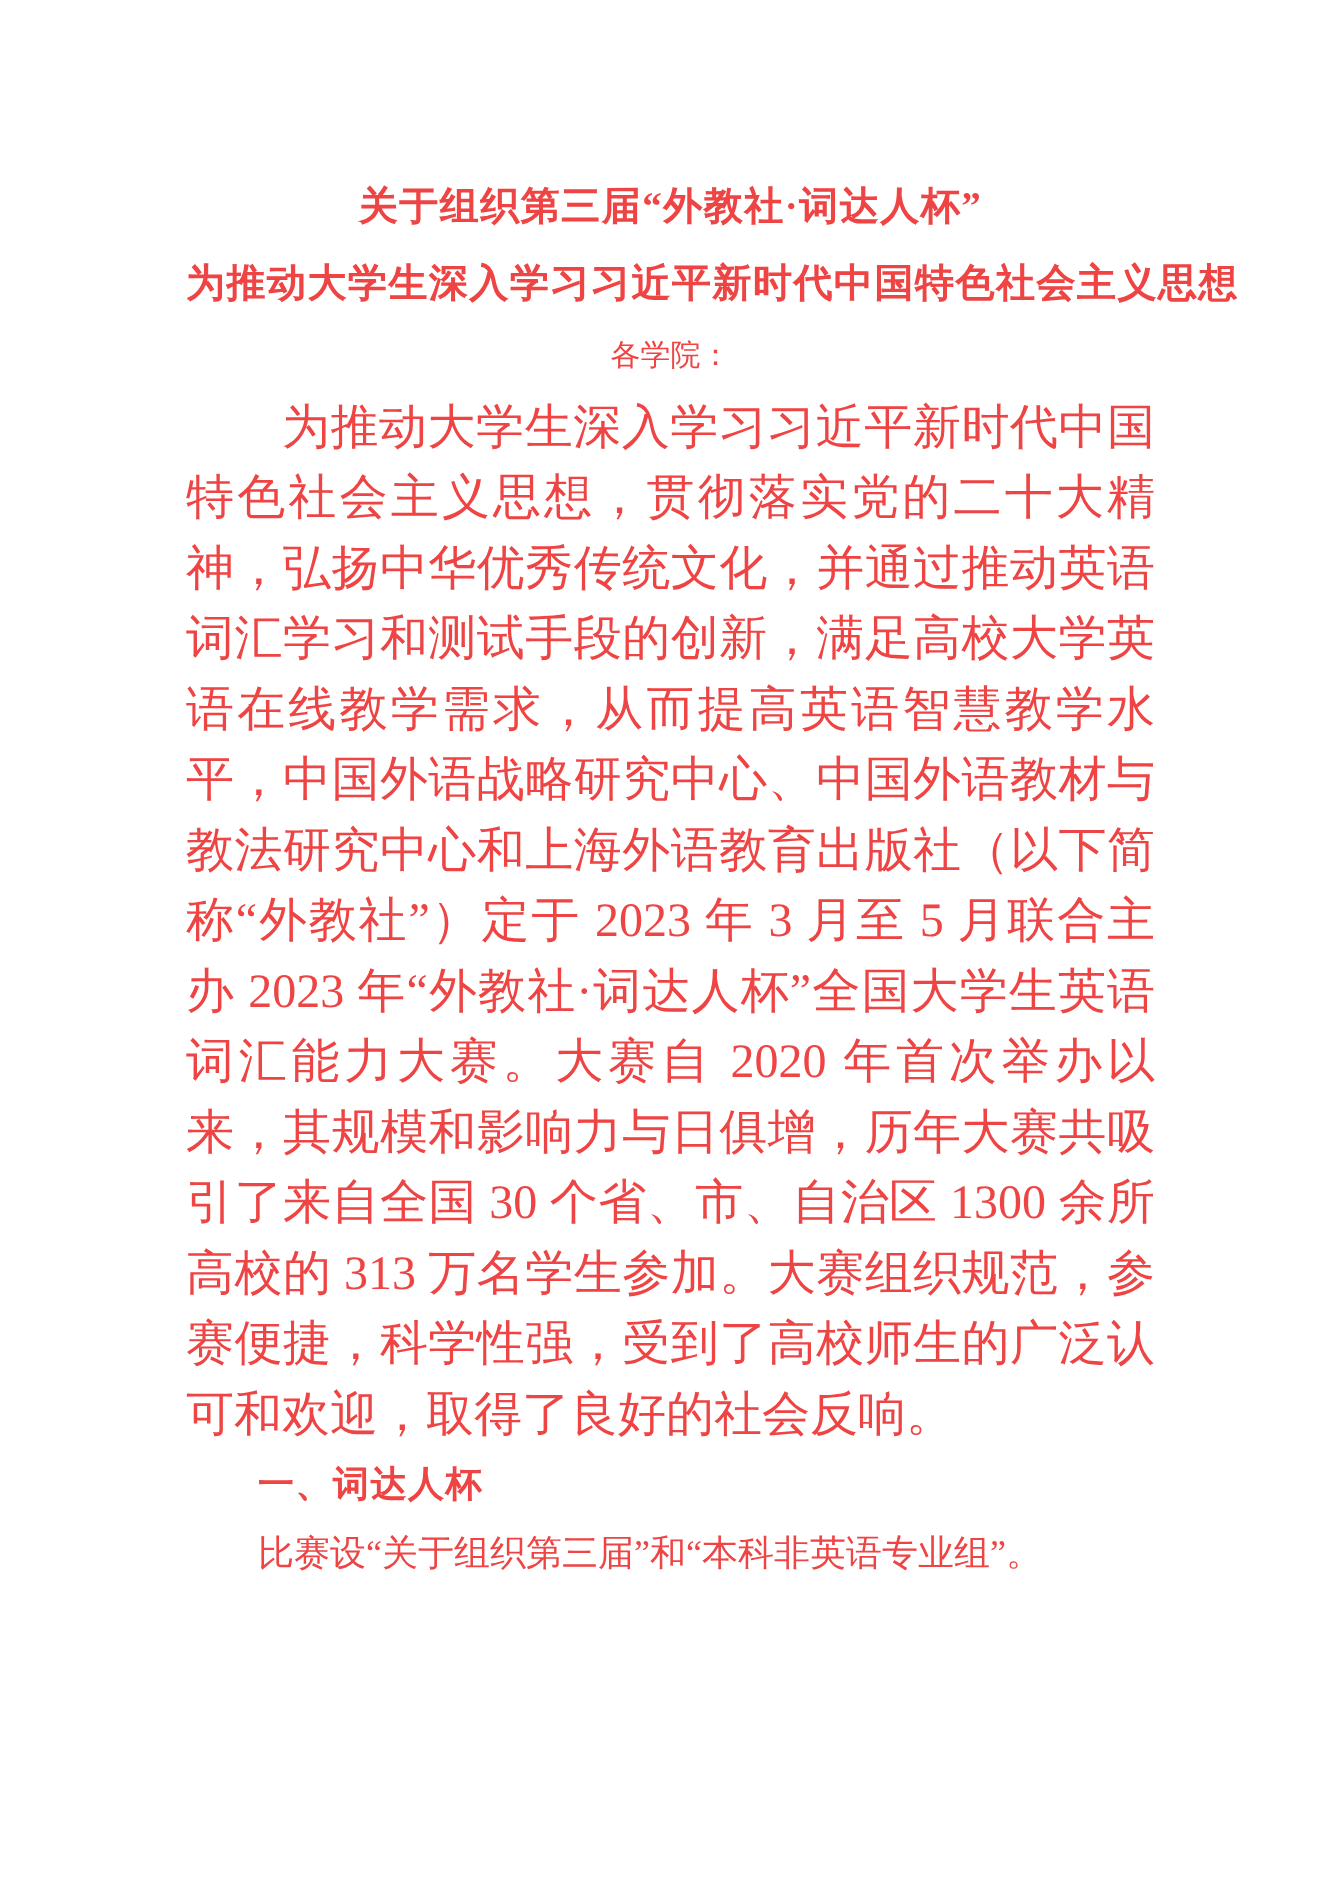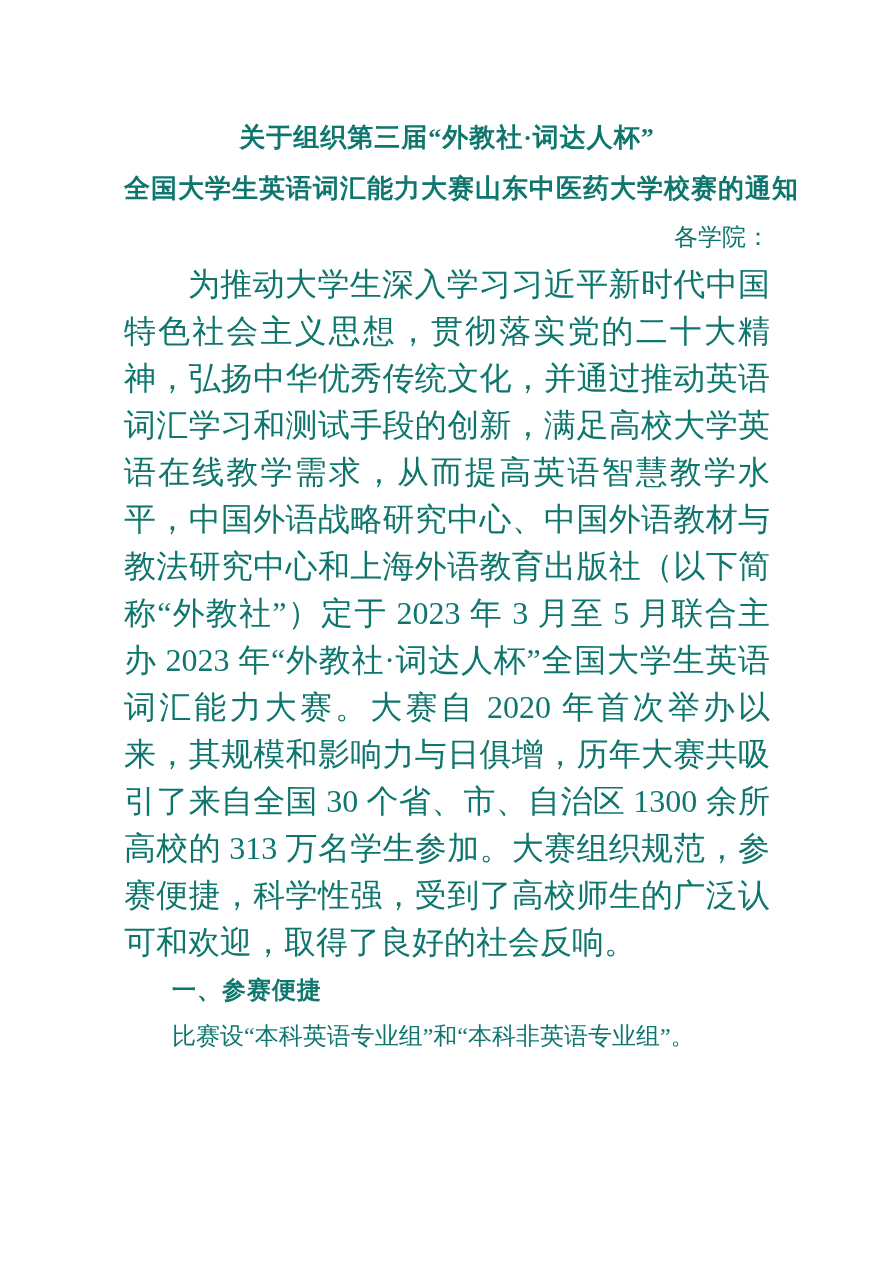--- a/index.html
+++ b/index.html
@@ -7,43 +7,43 @@
     margin: 0;
     padding: 0;
     background: #ffffff;
   }
   .page {
     position: relative;
     width: 893px;
     height: 1263px;
     margin: 0 auto;
     background: #ffffff;
-    color: #0f766e;
+    color: #ef4444;
     box-sizing: border-box;
     padding: 112px 123px 0 124px;
     overflow: hidden;
     font-family: "Liberation Serif", "DejaVu Serif", serif;
   }
   .doc-title {
     margin: 0 0 0 0;
   }
   .title-line {
     display: block;
     text-align: center;
     font-weight: 700;
     font-size: 26px;
     line-height: 51px;
     letter-spacing: 1px;
     white-space: nowrap;
   }
   .salutation {
     margin: 0;
-    font-size: 24px;
+    font-size: 20px;
     line-height: 47px;
-    text-align: right;
+    text-align: center;
   }
   .para {
     margin: 0;
     font-size: 32px;
     line-height: 47px;
     text-align: justify;
     text-indent: 2em;
   }
   .section-heading {
     margin: 0;
@@ -62,25 +62,25 @@
     text-indent: 2em;
   }
 </style>
 </head>
 <body>
 
 <div class="page">
 
   <h1 class="doc-title">
     <span class="title-line">关于组织第三届“外教社·词达人杯”</span>
-    <span class="title-line">全国大学生英语词汇能力大赛山东中医药大学校赛的通知</span>
+    <span class="title-line">为推动大学生深入学习习近平新时代中国特色社会主义思想</span>
   </h1>
 
   <p class="salutation">各学院：</p>
 
   <p class="para">为推动大学生深入学习习近平新时代中国特色社会主义思想，贯彻落实党的二十大精神，弘扬中华优秀传统文化，并通过推动英语词汇学习和测试手段的创新，满足高校大学英语在线教学需求，从而提高英语智慧教学水平，中国外语战略研究中心、中国外语教材与教法研究中心和上海外语教育出版社（以下简称“外教社”）定于 2023 年 3 月至 5 月联合主办 2023 年“外教社·词达人杯”全国大学生英语词汇能力大赛。大赛自 2020 年首次举办以来，其规模和影响力与日俱增，历年大赛共吸引了来自全国 30 个省、市、自治区 1300 余所高校的 313 万名学生参加。大赛组织规范，参赛便捷，科学性强，受到了高校师生的广泛认可和欢迎，取得了良好的社会反响。</p>
 
 
-  <h2 class="section-heading">一、参赛便捷</h2>
+  <h2 class="section-heading">一、词达人杯</h2>
 
-  <p class="section-body">比赛设“本科英语专业组”和“本科非英语专业组”。</p>
+  <p class="section-body">比赛设“关于组织第三届”和“本科非英语专业组”。</p>
 
 </div>
 
 </body></html>

